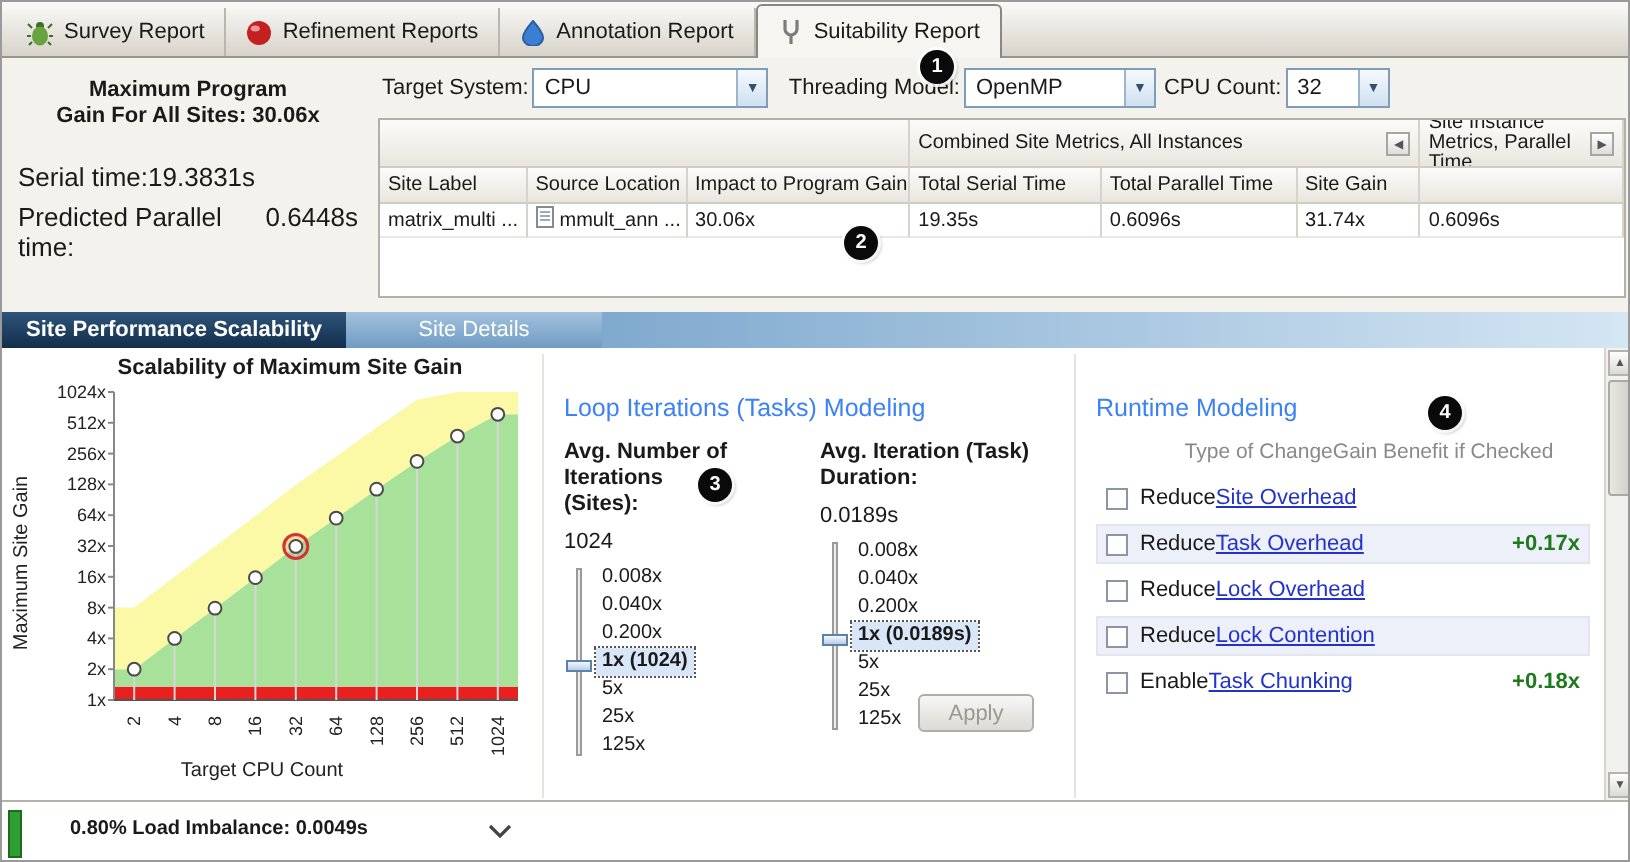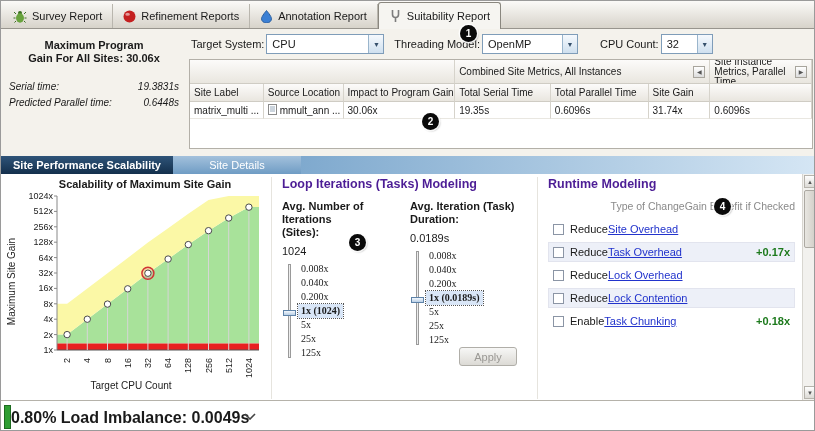--- a/index.html
+++ b/index.html
@@ -9,21 +9,21 @@
 
   
   .tabbar{position:absolute;left:0;top:0;width:815px;height:28px;background:linear-gradient(#fbfaf8,#d7d3ca);border-bottom:1px solid #98958e;display:flex;align-items:flex-end;padding-left:2px;}
   .tab{height:24px;display:flex;align-items:center;gap:5px;padding:0 10px;border-right:1px solid #b9b6ae;white-space:nowrap;}
   .tab.active{height:27px;background:#f6f5f1;border:1px solid #8a877f;border-bottom:none;border-radius:3px 3px 0 0;margin-bottom:-1px;}
   .ticon{display:flex;align-items:center;}
 
   
   .gainpanel{position:absolute;left:0;top:30px;width:186px;height:118px;padding:8px 8px 0;}
   .gaintitle{text-align:center;font-weight:bold;line-height:13px;margin-bottom:16px;}
-  .timerow{display:flex;justify-content:space-between;font-size:10px;margin-top:5px;font-style:italic;}
+  .timerow{display:flex;font-size:13px;margin-top:5px;}
   .controls{position:absolute;left:190px;top:33px;display:flex;align-items:center;gap:2px;}
   .combo{height:20px;background:#fff;border:1px solid #7f9db9;display:flex;align-items:center;}
   .combo .val{padding:0 5px;flex:1;white-space:nowrap;}
   .combo .arrow{width:15px;height:18px;background:linear-gradient(#f5f9fd,#cfe0ef);border-left:1px solid #9ab5cc;display:flex;align-items:center;justify-content:center;font-size:7px;color:#35506b;}
 
   
   .sitetable{position:absolute;left:188px;top:58px;width:624px;height:90px;background:#fff;border:1px solid #b3b0a8;font-size:10px;}
   .trow{display:flex;}
   .gcell,.hcell,.dcell{border-right:1px solid #d6d3cb;border-bottom:1px solid #cfccc4;padding:1px 4px;overflow:hidden;white-space:nowrap;}
   .gcell{background:linear-gradient(#fcfbfa,#e9e6df);height:24px;display:flex;align-items:center;}
@@ -42,50 +42,50 @@
 
   
   .lowerpane{position:absolute;left:0;top:173px;width:815px;height:226px;background:#fff;}
   .chartblock{position:absolute;left:2px;top:2px;width:264px;height:222px;}
   .charttitle{position:absolute;left:30px;top:2px;width:224px;text-align:center;font-weight:bold;font-size:11px;}
   .ylabel{position:absolute;left:-47px;top:100px;width:110px;text-align:center;transform:rotate(-90deg);font-size:10px;color:#222;}
   .xlabel{position:absolute;left:40px;top:204px;width:176px;text-align:center;font-size:10px;color:#222;}
   .chartblock svg{position:absolute;left:10px;top:16px;}
 
   .midpanel{position:absolute;left:270px;top:3px;width:258px;height:222px;border-left:1px solid #e6e4de;padding-left:10px;}
-  .paneltitle{color:#4c1d95;font-size:12.5px;font-weight:bold;}
+  .paneltitle{color:#3b82f6;font-size:12.5px;font-weight:normal;margin-top:20px;}
   .sliders{display:flex;gap:16px;margin-top:9px;}
   .slcol{width:112px;}
   .slhead{font-weight:bold;line-height:13px;}
   .slval{margin:6px 0 5px;}
   .slbody{display:flex;}
   .sltrack{position:relative;width:16px;height:98px;flex:none;}
   .groove{position:absolute;left:6px;top:2px;width:3px;height:94px;background:#ededed;border:1px solid #9a9a9a;}
   .slhandle{position:absolute;left:1px;top:48px;width:13px;height:6px;background:linear-gradient(#f2f7fc,#b9cfe6);border:1px solid #5d82a8;}
-  .slopts{flex:1;font-family:Liberation Serif, serif;}
+  .slopts{flex:1;}
   .slopt{height:14px;line-height:14px;font-size:10px;padding:0 3px;white-space:nowrap;width:max-content;}
   .slopt.sel{background:#d9e6f7;outline:1px dotted #555;font-weight:bold;}
   .applybtn{position:absolute;right:12px;top:170px;width:58px;height:19px;background:linear-gradient(#f7f7f6,#dcdad5);border:1px solid #b0aea8;border-radius:3px;color:#9a9894;display:flex;align-items:center;justify-content:center;}
 
   .rightpanel{position:absolute;left:536px;top:3px;width:264px;height:222px;border-left:1px solid #e6e4de;padding:0 6px 0 10px;}
-  .rtsub{display:flex;justify-content:flex-end;color:#8a8a8a;font-size:10.5px;margin-top:9px;padding-left:26px;}
+  .rtsub{display:flex;justify-content:center;color:#8a8a8a;font-size:10.5px;margin-top:9px;padding-left:26px;}
   .rtrows{margin-top:7px;}
   .rtrow{display:flex;align-items:center;height:20px;margin-bottom:3px;padding:0 4px;border:1px solid transparent;}
   .rtrow.alt{background:#edf0f8;border:1px solid #e2e4ee;}
   .cb{width:11px;height:11px;border:1px solid #8b95a5;background:#fff;margin-right:6px;flex:none;}
   .rtlink{color:#2233cc;text-decoration:underline;}
   .rtgain{margin-left:auto;color:#1d7a1d;font-weight:bold;}
 
   .vscroll{position:absolute;left:801px;top:0;width:14px;height:226px;background:#f2f1ee;border-left:1px solid #d8d6d0;}
   .sbtn{position:absolute;left:1px;width:12px;height:13px;background:linear-gradient(#fefefe,#dcdad5);border:1px solid #b6b3ac;font-size:6px;color:#555;display:flex;align-items:center;justify-content:center;}
   .sthumb{position:absolute;left:1px;top:16px;width:12px;height:58px;background:linear-gradient(90deg,#e8e6e1,#d2cfc8);border:1px solid #aca9a2;border-radius:2px;}
 
   .footerbar{position:absolute;left:0;top:399px;width:815px;height:32px;background:#fff;border-top:1px solid #b5b2aa;}
   .greenbar{position:absolute;left:3px;top:4px;width:7px;height:24px;background:#2f9e33;border:1px solid #1d6b20;}
-  .fbtext{position:absolute;left:10px;top:8px;font-weight:bold;font-size:16px;}
+  .fbtext{position:absolute;left:34px;top:8px;font-weight:bold;font-size:10px;}
   .fbchev{position:absolute;left:243px;top:9px;}
 
   .callout{position:absolute;width:17px;height:17px;border-radius:50%;background:#0a0a0a;color:#fff;font-weight:bold;font-size:10px;display:flex;align-items:center;justify-content:center;box-shadow:0 0 0 1.5px rgba(255,255,255,.85),1px 1px 2px rgba(0,0,0,.4);z-index:50;}
 </style>
 </head>
 <body>
 
 <div class="app">
 
   <div class="tabbar">
@@ -145,21 +145,21 @@
     <span>Target System:</span>
     <div class="combo" style="width:118px">
       <span class="val">CPU</span>
       <span class="arrow">▼</span>
     </div>
     <span style="margin-left:8px">Threading Model:</span>
     <div class="combo" style="width:96px">
       <span class="val">OpenMP</span>
       <span class="arrow">▼</span>
     </div>
-    <span style="margin-left:20px">CPU Count:</span>
+    <span style="margin-left:2px">CPU Count:</span>
     <div class="combo" style="width:52px">
       <span class="val">32</span>
       <span class="arrow">▼</span>
     </div>
   </div>
 
   <div class="sitetable">
     <div class="trow">
       <div class="gcell gw0"></div>
       <div class="gcell gw1">

